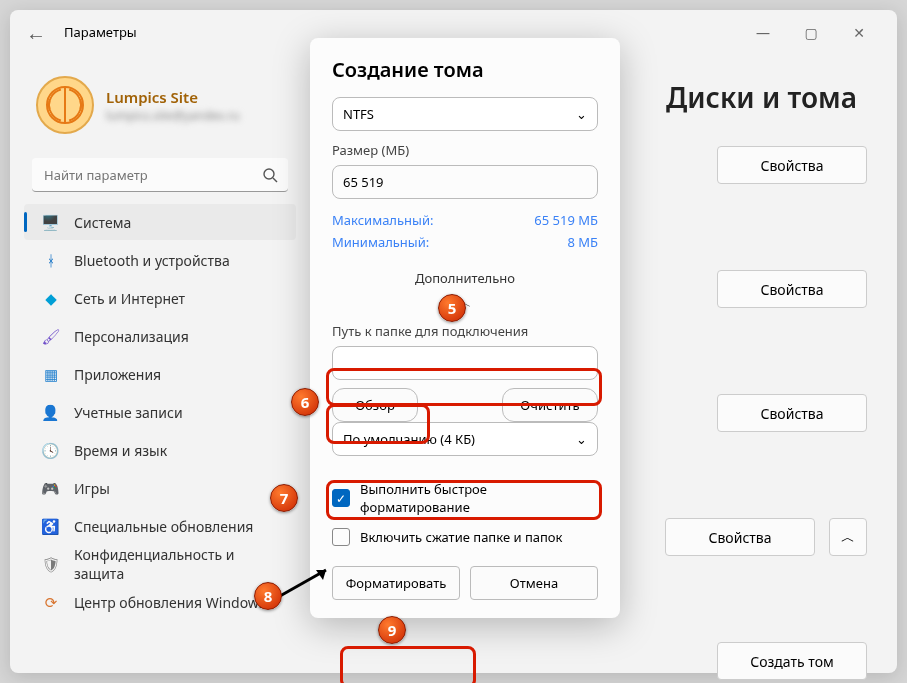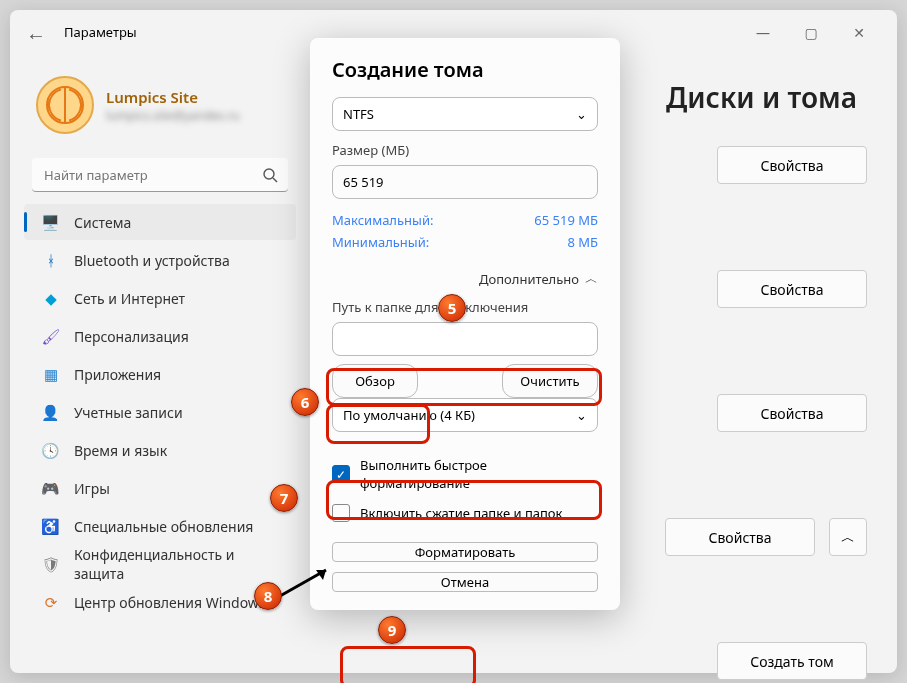--- a/index.html
+++ b/index.html
@@ -42,27 +42,27 @@
   .chev { width: 38px; height: 38px; display: flex; align-items: center; justify-content: center; border: 1px solid #ccc; border-radius: 4px; background: #fbfbfb; font-size: 14px; }
 
   
   .modal { position: absolute; left: 310px; top: 38px; width: 310px; background: #fcfcfc; border-radius: 8px; box-shadow: 0 8px 36px rgba(0,0,0,0.25); padding: 18px 22px 18px; z-index: 30; }
   .modal h2 { font-size: 20px; font-weight: 600; margin-bottom: 14px; }
   .modal .row-label { font-size: 13px; color: #444; margin-top: 10px; margin-bottom: 6px; }
   .modal .select, .modal .text-input { width: 100%; height: 34px; border: 1px solid #bbb; border-radius: 8px; background: #fff; padding: 0 10px; font-size: 13px; display: flex; align-items: center; justify-content: space-between; }
   .modal .text-input.val { background: #fcfcfc; }
   .modal .minmax { margin-top: 10px; font-size: 13px; color: #3b82f6; }
   .modal .minmax div { display: flex; justify-content: space-between; padding: 2px 0; }
-  .modal .adv-toggle { text-align: right; font-size: 13px; color: #333; margin: 16px 0 4px; display: flex; justify-content: flex-end; align-items: center; gap: 6px; cursor: pointer; }
+  .modal .adv-toggle { text-align: right; font-size: 13px; color: #333; margin: 16px 0 4px; display: flex; justify-content: flex-end; align-items: center; gap: 6px; cursor: pointer; flex-direction: column; }
   .modal .btn-row { display: flex; gap: 10px; margin-top: 8px; }
   .modal .btn { flex: 1; height: 34px; border: 1px solid #bbb; border-radius: 12px; background: #fbfbfb; font-size: 13px; display: flex; align-items: center; justify-content: center; cursor: pointer; }
   .modal .check-row { display: flex; align-items: center; gap: 10px; margin-top: 12px; font-size: 13px; }
   .modal .checkbox { width: 18px; height: 18px; border: 1px solid #888; border-radius: 3px; display: flex; align-items: center; justify-content: center; flex-shrink: 0; }
   .modal .checkbox.checked { background: #0067c0; border-color: #0067c0; color: #fff; font-size: 12px; }
-  .modal .footer-btns { display: flex; gap: 10px; margin-top: 20px; flex-direction: column; }
+  .modal .footer-btns { display: flex; gap: 10px; margin-top: 20px; }
   .modal .footer-btn { flex: 1; height: 34px; border: 1px solid #bbb; border-radius: 4px; background: #fbfbfb; font-size: 13px; display: flex; align-items: center; justify-content: center; cursor: pointer; }
 
   
   .anno { position: absolute; border: 3px solid #d81a00; border-radius: 8px; z-index: 40; pointer-events: none; }
   .badge { position: absolute; width: 28px; height: 28px; border-radius: 50%; background: radial-gradient(circle at 35% 30%, #ff7a2e, #c92400); color: #fff; font-weight: 700; font-size: 15px; display: flex; align-items: center; justify-content: center; z-index: 50; box-shadow: 0 1px 3px rgba(0,0,0,0.4); border: 1px solid #8a1a00; }
   .arrow { position: absolute; z-index: 45; }
   .arrow svg { overflow: visible; }
 
   
   .ic-blue { color: #0067c0; }

